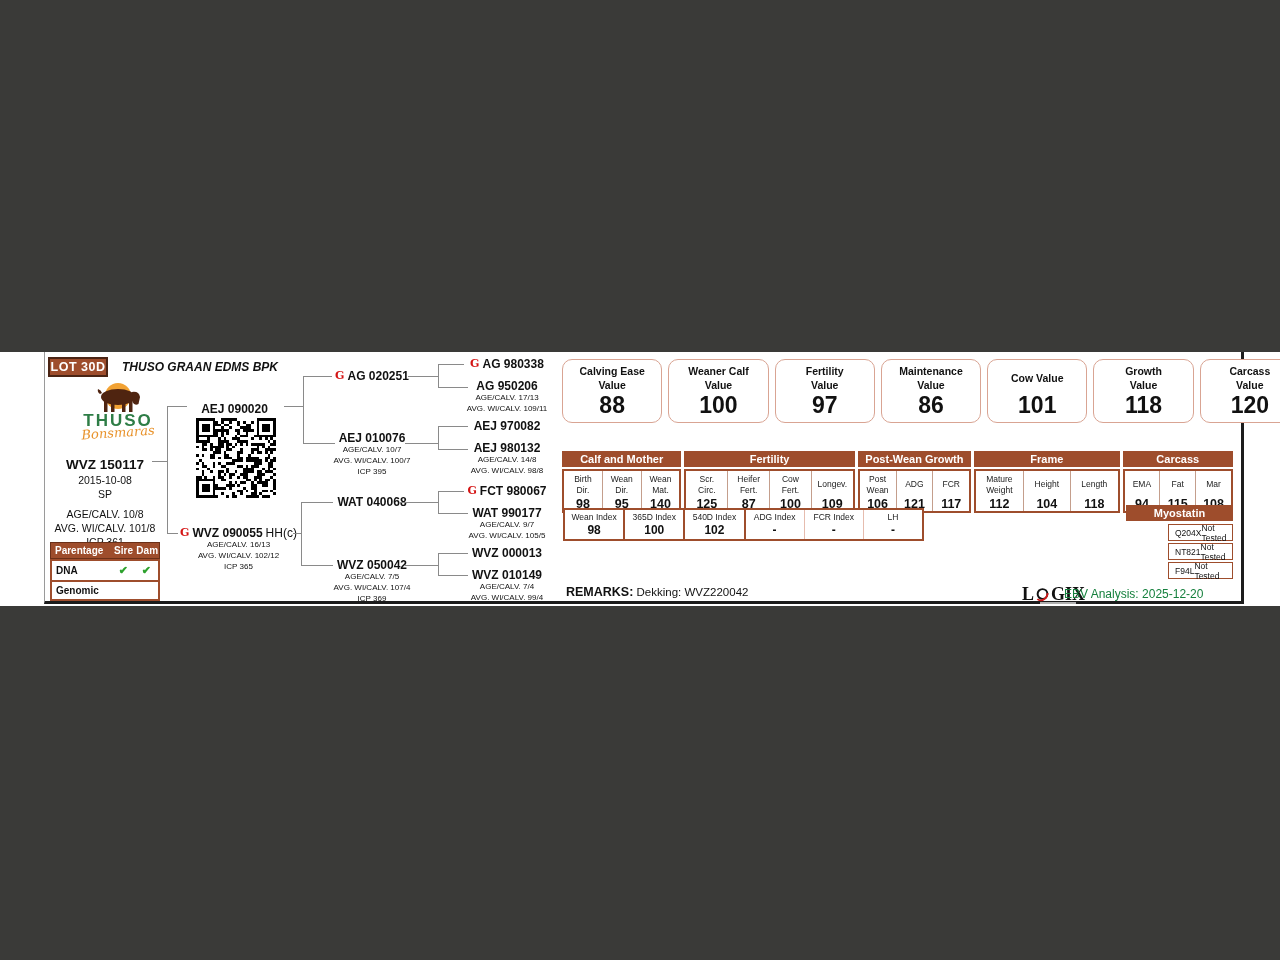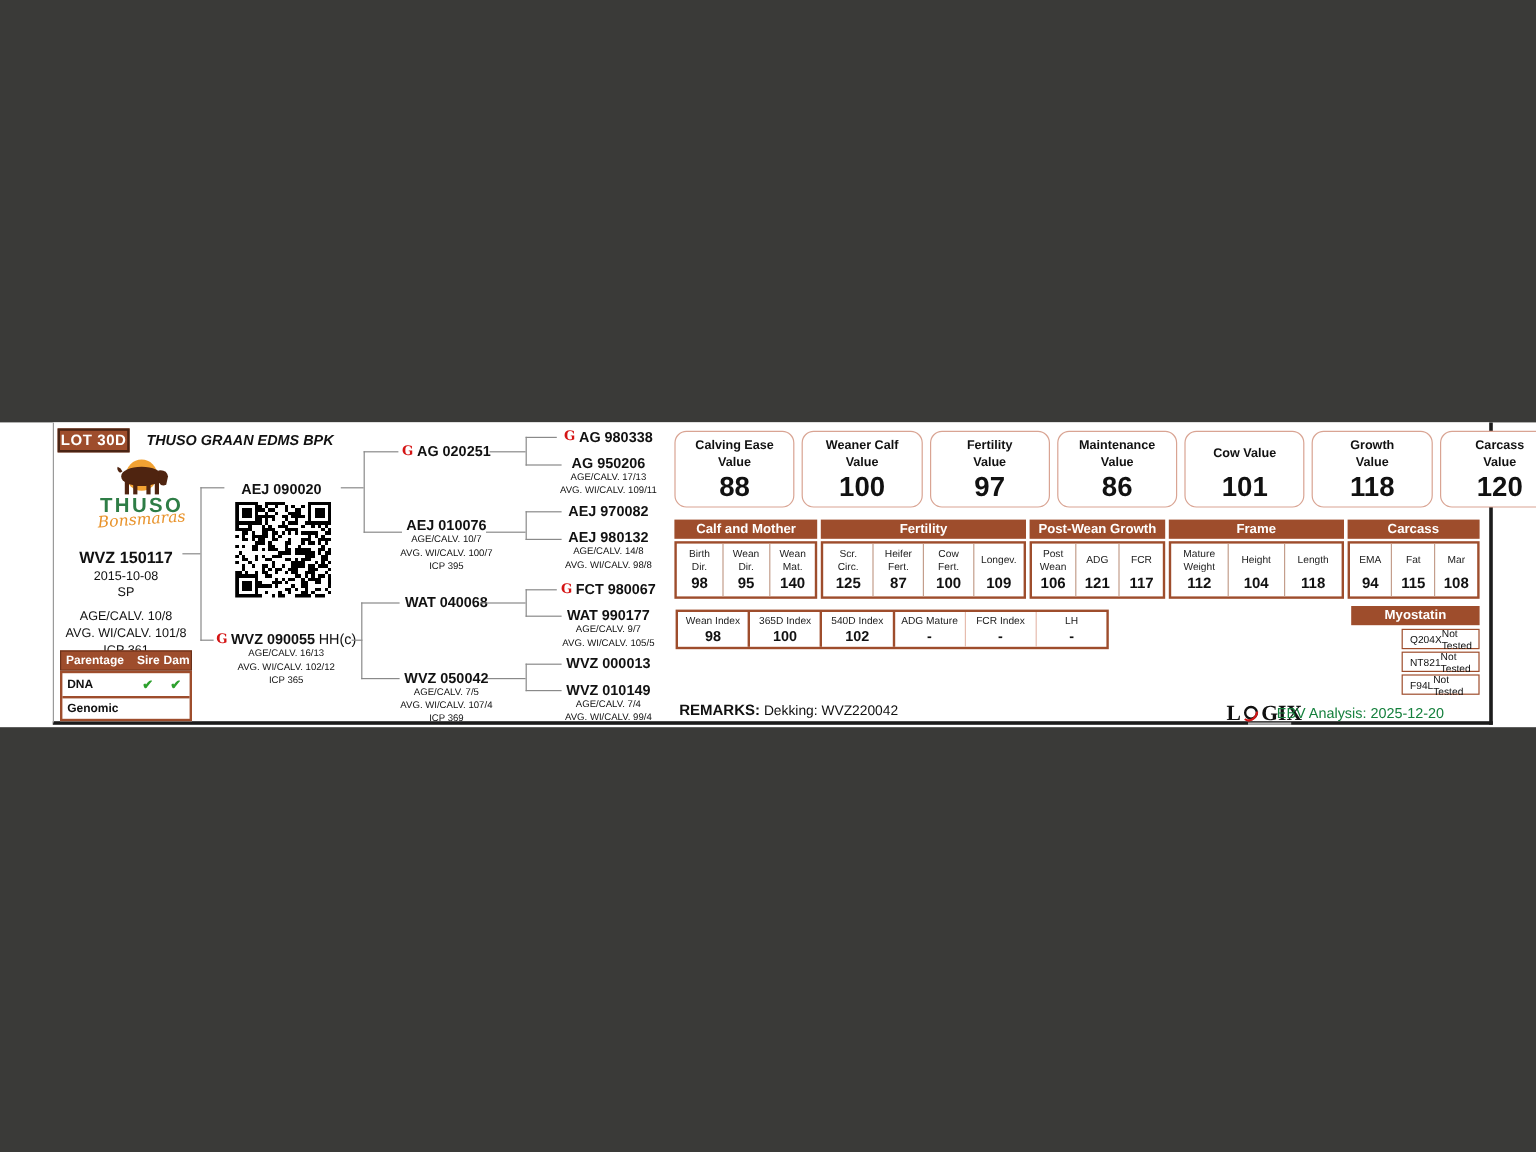--- a/index.html
+++ b/index.html
@@ -63,21 +63,21 @@
   
   .vband{position:absolute;left:562px;top:359px;width:738px;height:64px;display:flex;gap:6px;}
   .vbox{flex:1;border:1.5px solid var(--salmon);border-radius:10px;background:#fff;
         display:flex;flex-direction:column;align-items:center;padding-top:5px;}
   .vbox-label{font-size:10.5px;font-weight:bold;text-align:center;line-height:1.25;white-space:pre-line;
               min-height:27px;display:flex;align-items:center;justify-content:center;color:#111;}
   .vbox-value{font-size:23px;font-weight:bold;color:#111;margin-top:0px;}
 
   
   .ebv-band{position:absolute;left:562px;top:433px;width:671px;height:66px;display:flex;gap:3px;}
-  .ebv-group{display:flex;flex-direction:column;flex-basis:0;}
+  .ebv-group{display:flex;flex-direction:column;flex-basis:0;margin-top:18px;}
   .fg120{flex-grow:120;} .fg171{flex-grow:171;} .fg114{flex-grow:114;} .fg146{flex-grow:146;} .fg111{flex-grow:111;}
   .ebv-title{height:16px;line-height:16px;background:var(--brown);color:#fff;font-weight:bold;
              font-size:11px;text-align:center;margin-bottom:2px;}
   .ebv-cells{display:flex;flex:1;border:2px solid var(--brown);background:#fff;}
   .ebv-cell{flex:1;display:flex;flex-direction:column;align-items:center;padding-top:3px;}
   .ebv-cell + .ebv-cell{border-left:1px solid #c49e8c;}
   .ebv-cell-label{font-size:8.5px;line-height:1.2;text-align:center;white-space:pre-line;color:#222;
                   min-height:21px;display:flex;align-items:center;justify-content:center;}
   .ebv-cell-value{font-size:12.5px;font-weight:bold;color:#111;margin-top:2px;}
 
@@ -830,21 +830,21 @@
     </div>
     <div class="idx-cell">
       <div class="idx-label">365D Index</div>
       <div class="idx-value">100</div>
     </div>
     <div class="idx-cell">
       <div class="idx-label">540D Index</div>
       <div class="idx-value">102</div>
     </div>
     <div class="idx-cell">
-      <div class="idx-label">ADG Mature</div>
+      <div class="idx-label">ADG Index</div>
       <div class="idx-value">-</div>
     </div>
     <div class="idx-cell">
       <div class="idx-label">FCR Index</div>
       <div class="idx-value">-</div>
     </div>
     <div class="idx-cell">
       <div class="idx-label">LH</div>
       <div class="idx-value">-</div>
     </div>

